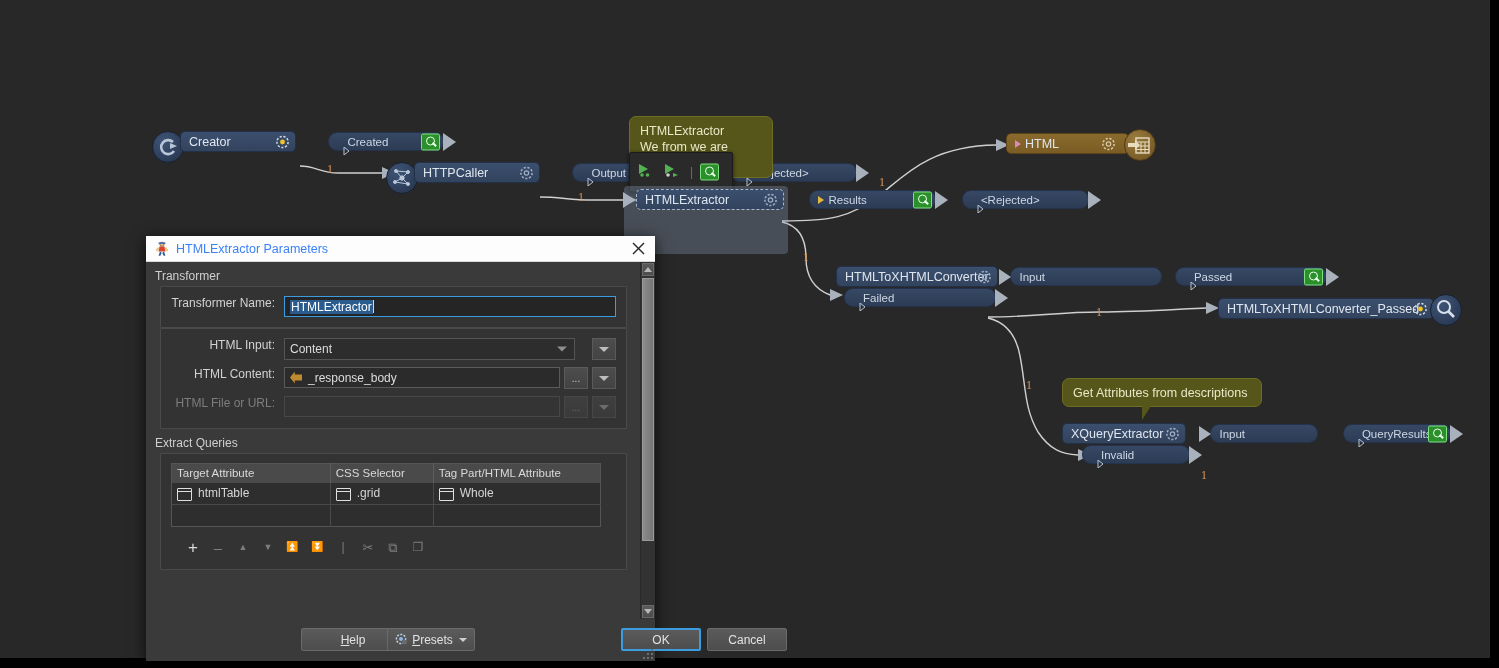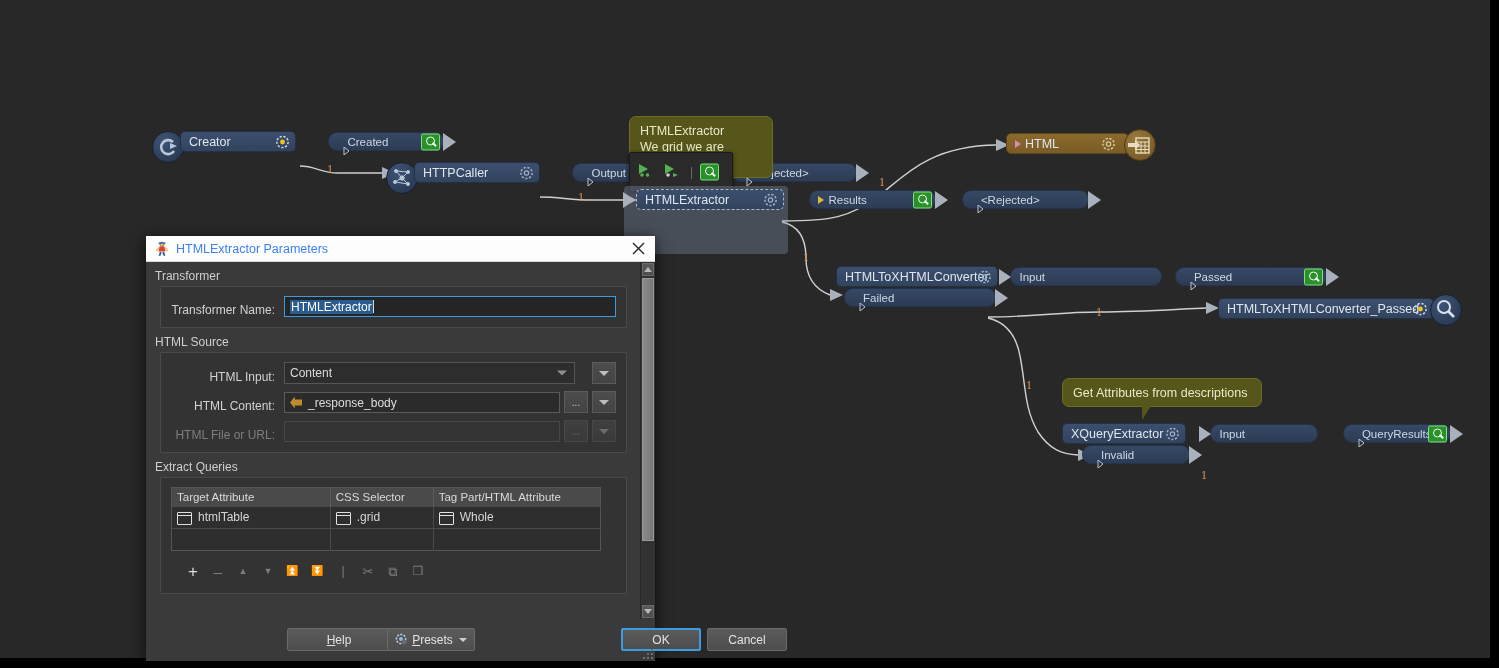--- a/index.html
+++ b/index.html
@@ -170,21 +170,21 @@
     color:#cfcfcf;font-size:12px;
     padding:7px 0 3px 9px;
   }
   .group{
     margin:0 14px 0 14px;
     border:1px solid #4a4a4a;
     background:#333333;
     border-radius:1px;
     padding:9px 10px 10px 10px;
   }
-  .frow{display:flex;align-items:flex-end;margin-bottom:7px;}
+  .frow{display:flex;align-items:flex-start;margin-bottom:7px;}
   .frow:last-child{margin-bottom:0;}
   .flabel{
     width:104px;text-align:right;padding-right:9px;
     color:#d2d2d2;font-size:12px;flex:none;
   }
   .flabel.dim{color:#7d7d7d;}
   .tfield{
     flex:1;height:21px;background:#2b2b2b;border:1px solid #5a5a5a;
     color:#dcdcdc;font-size:12px;
     display:flex;align-items:center;padding:0 5px;
@@ -393,21 +393,21 @@
           <svg width="6" height="8" viewBox="0 0 6 8">
               <path d="M1 0 L6 4 L1 8 Z" fill="none" stroke="#b7c2d2" stroke-width="1"></path>
             </svg>
         </span><span>&lt;Rejected&gt;</span>
         <span class="outtab"></span>
       </div>
     </div>
 
     <div class="bubble" style="left:629px;top:116px;width:144px;height:62px;">
       <div>HTMLExtractor</div>
-      <div>We grid we are</div>
+      <div>We from we are</div>
     </div>
     <div class="bubble-tail" style="left:692px;top:177px;"></div>
 
     <div class="mini-toolbar" style="left:629px;top:152px;width:86px;height:28px;">
       <span>
         <svg width="17" height="14" viewBox="0 0 17 14">
           <path d="M1 1 L10 6 L1 11 Z" fill="#53b153"></path>
           <circle cx="4" cy="12" r="1.8" fill="#53b153"></circle>
             <circle cx="9.5" cy="12" r="1.8" fill="#53b153"></circle>
         </svg>
@@ -599,21 +599,20 @@
         <div class="group">
           <div class="frow">
             <div class="flabel">Transformer Name:</div>
             <div class="tfield focused">
               <span class="sel-text">HTMLExtractor</span>
                 <span class="caret"></span>
             </div>
           </div>
         </div>
 
-        <div class="sec-label">HTML Source</div>
         <div class="group">
           <div class="frow">
             <div class="flabel">HTML Input:</div>
             <div class="combo">
               <span>Content</span>
               <span class="carat"></span>
             </div>
             <div class="sqbtn" style="margin-left:17px;">
               <span class="carat"></span>
             </div>
@@ -692,21 +691,21 @@
         </div>
         <div class="sb-thumb" style="top:16px;height:263px;"></div>
         <div class="sb-arrow" style="bottom:1px;">
           <svg width="8" height="5" viewBox="0 0 8 5">
               <path d="M0 0 L8 0 L4 5 Z" fill="#b8b8b8"></path>
             </svg>
         </div>
       </div>
 
       <div id="footer">
-        <div class="btn" style="left:141px;top:9px;width:104px;">
+        <div class="btn" style="left:155px;top:9px;width:104px;">
           <span><span class="underl">H</span><span>elp</span></span>
         </div>
         <div class="btn" style="left:241px;top:9px;width:88px;">
           <span id="presets-gear">
             <svg width="14" height="14" viewBox="0 0 14 14">
               <circle cx="6" cy="6" r="4.6" fill="none" stroke="#bcd4ef" stroke-width="1.5" stroke-dasharray="2 1.4"></circle>
               <circle cx="6" cy="6" r="2" fill="#8fb8e2"></circle>
               <circle cx="9.5" cy="9" r="2.4" fill="#6b6b6b"></circle>
             </svg>
           </span>

